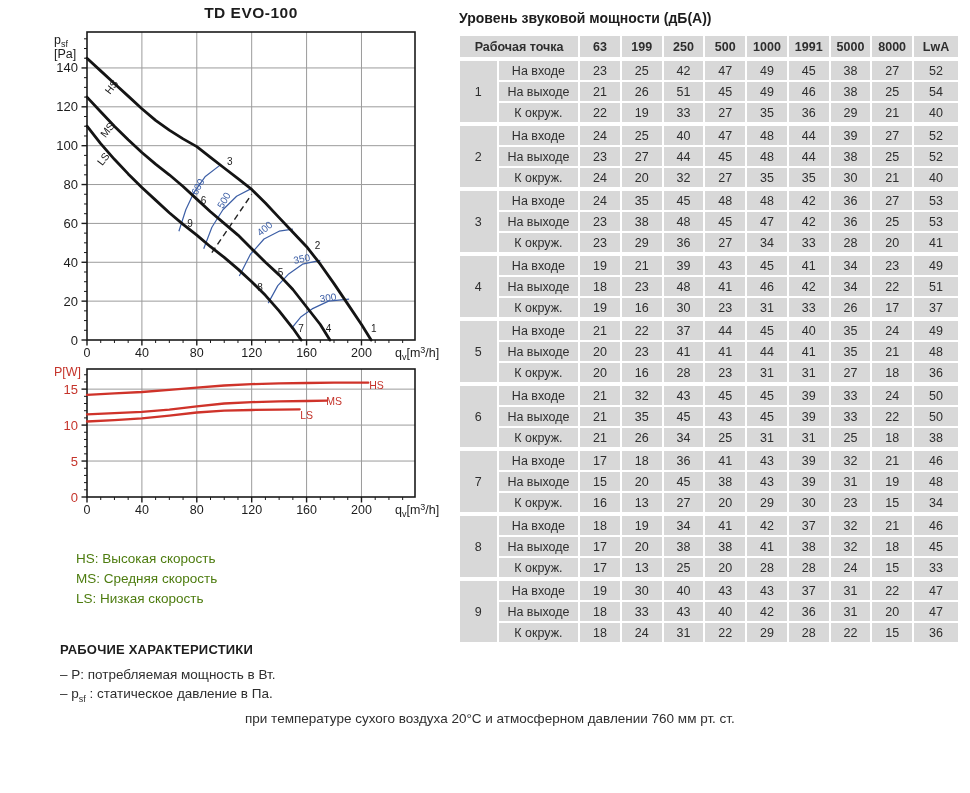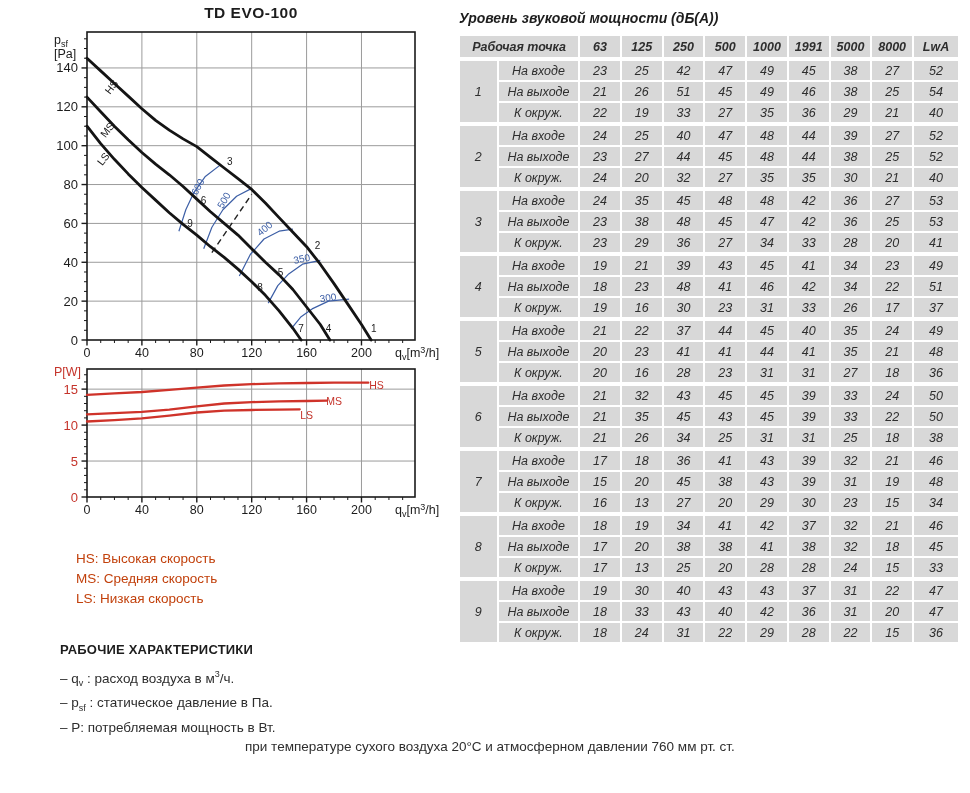--- a/index.html
+++ b/index.html
@@ -4,32 +4,32 @@
 <style>
   html,body{margin:0;padding:0;background:#ffffff;}
   body{font-family:"Liberation Sans", sans-serif; color:#2e2e2e;}
   .page{position:relative;width:970px;height:793px;background:#fff;overflow:hidden;}
   .abs{position:absolute;}
 
   
   svg text{font-family:"Liberation Sans", sans-serif;}
 
   
-  .legend{left:76px;top:549px;font-size:13.5px;line-height:20px;color:#c2410c;}
+  .legend{left:76px;top:549px;font-size:13.5px;line-height:20px;color:#4d7c0f;}
 
   
   .chars{left:60px;top:642px;width:880px;}
   .chars-title{font-size:13px;font-weight:bold;color:#1d1d1d;letter-spacing:.2px;margin-bottom:8px;}
   .char-line{font-size:13.5px;line-height:19px;color:#2e2e2e;}
   .char-line.indent{padding-left:185px;}
   .char-line sub{font-size:9px;}
   .char-line sup{font-size:9px;}
 
   
-  .table-wrap{left:458px;top:10px;width:505px;font-style:italic;}
+  .table-wrap{left:458px;top:10px;width:505px;}
   .table-title{font-size:14px;font-weight:bold;color:#1d1d1d;margin:0 0 8px 1px;}
   table.snd{border-collapse:separate;border-spacing:2px;table-layout:fixed;width:502px;}
   table.snd th, table.snd td{background:#d8d8d8;font-size:12.5px;color:#2e2e2e;height:19px;padding:0 1px;text-align:center;overflow:hidden;white-space:nowrap;}
   table.snd th{font-weight:bold;height:21px;}
   th.rp{ text-align:left;padding-left:7px;}
   td.loc{text-align:left;padding-left:7px;}
   td.num{font-size:12.5px;}
   tr.gstart td{border-top:2px solid #ffffff;}
   col.c-grp{width:36px;} col.c-loc{width:78px;} col.c-v{width:39px;} col.c-lwa{width:43px;}
 </style>
@@ -228,23 +228,22 @@
 
   <div class="abs legend">
     <div>HS: Высокая скорость</div>
     <div>MS: Средняя скорость</div>
     <div>LS: Низкая скорость</div>
   </div>
 
   <div class="abs chars">
     <div class="chars-title">РАБОЧИЕ ХАРАКТЕРИСТИКИ</div>
     <div id="chars-lines">
-        <div class="char-line">– q<sub>v</sub> : расход воздуха в м<sup>3</sup>/ч.</div>
+        <div class="char-line">– P: потребляемая мощность в Вт.</div>
         <div class="char-line">– p<sub>sf</sub> : статическое давление в Па.</div>
-        <div class="char-line">– P: потребляемая мощность в Вт.</div>
         <div class="char-line indent">при температуре сухого воздуха 20°C и атмосферном давлении 760 мм рт. ст.</div>
       </div>
   </div>
 
   <div class="abs table-wrap">
     <div class="table-title">Уровень звуковой мощности (дБ(А))</div>
     <table class="snd" id="snd-table">
       <colgroup>
         <col class="c-grp">
           <col class="c-loc">
@@ -255,21 +254,21 @@
         <col class="c-v">
           <col class="c-v">
           <col class="c-v">
           <col class="c-v">
         <col class="c-lwa">
       </colgroup>
       <thead>
           <tr>
             <th colspan="2" class="rp">Рабочая точка</th>
             <th>63</th>
-            <th>125</th>
+            <th>199</th>
             <th>250</th>
             <th>500</th>
             <th>1000</th>
             <th>1991</th>
             <th>5000</th>
             <th>8000</th>
             <th>LwA</th>
           </tr>
         </thead>
       <tbody>

